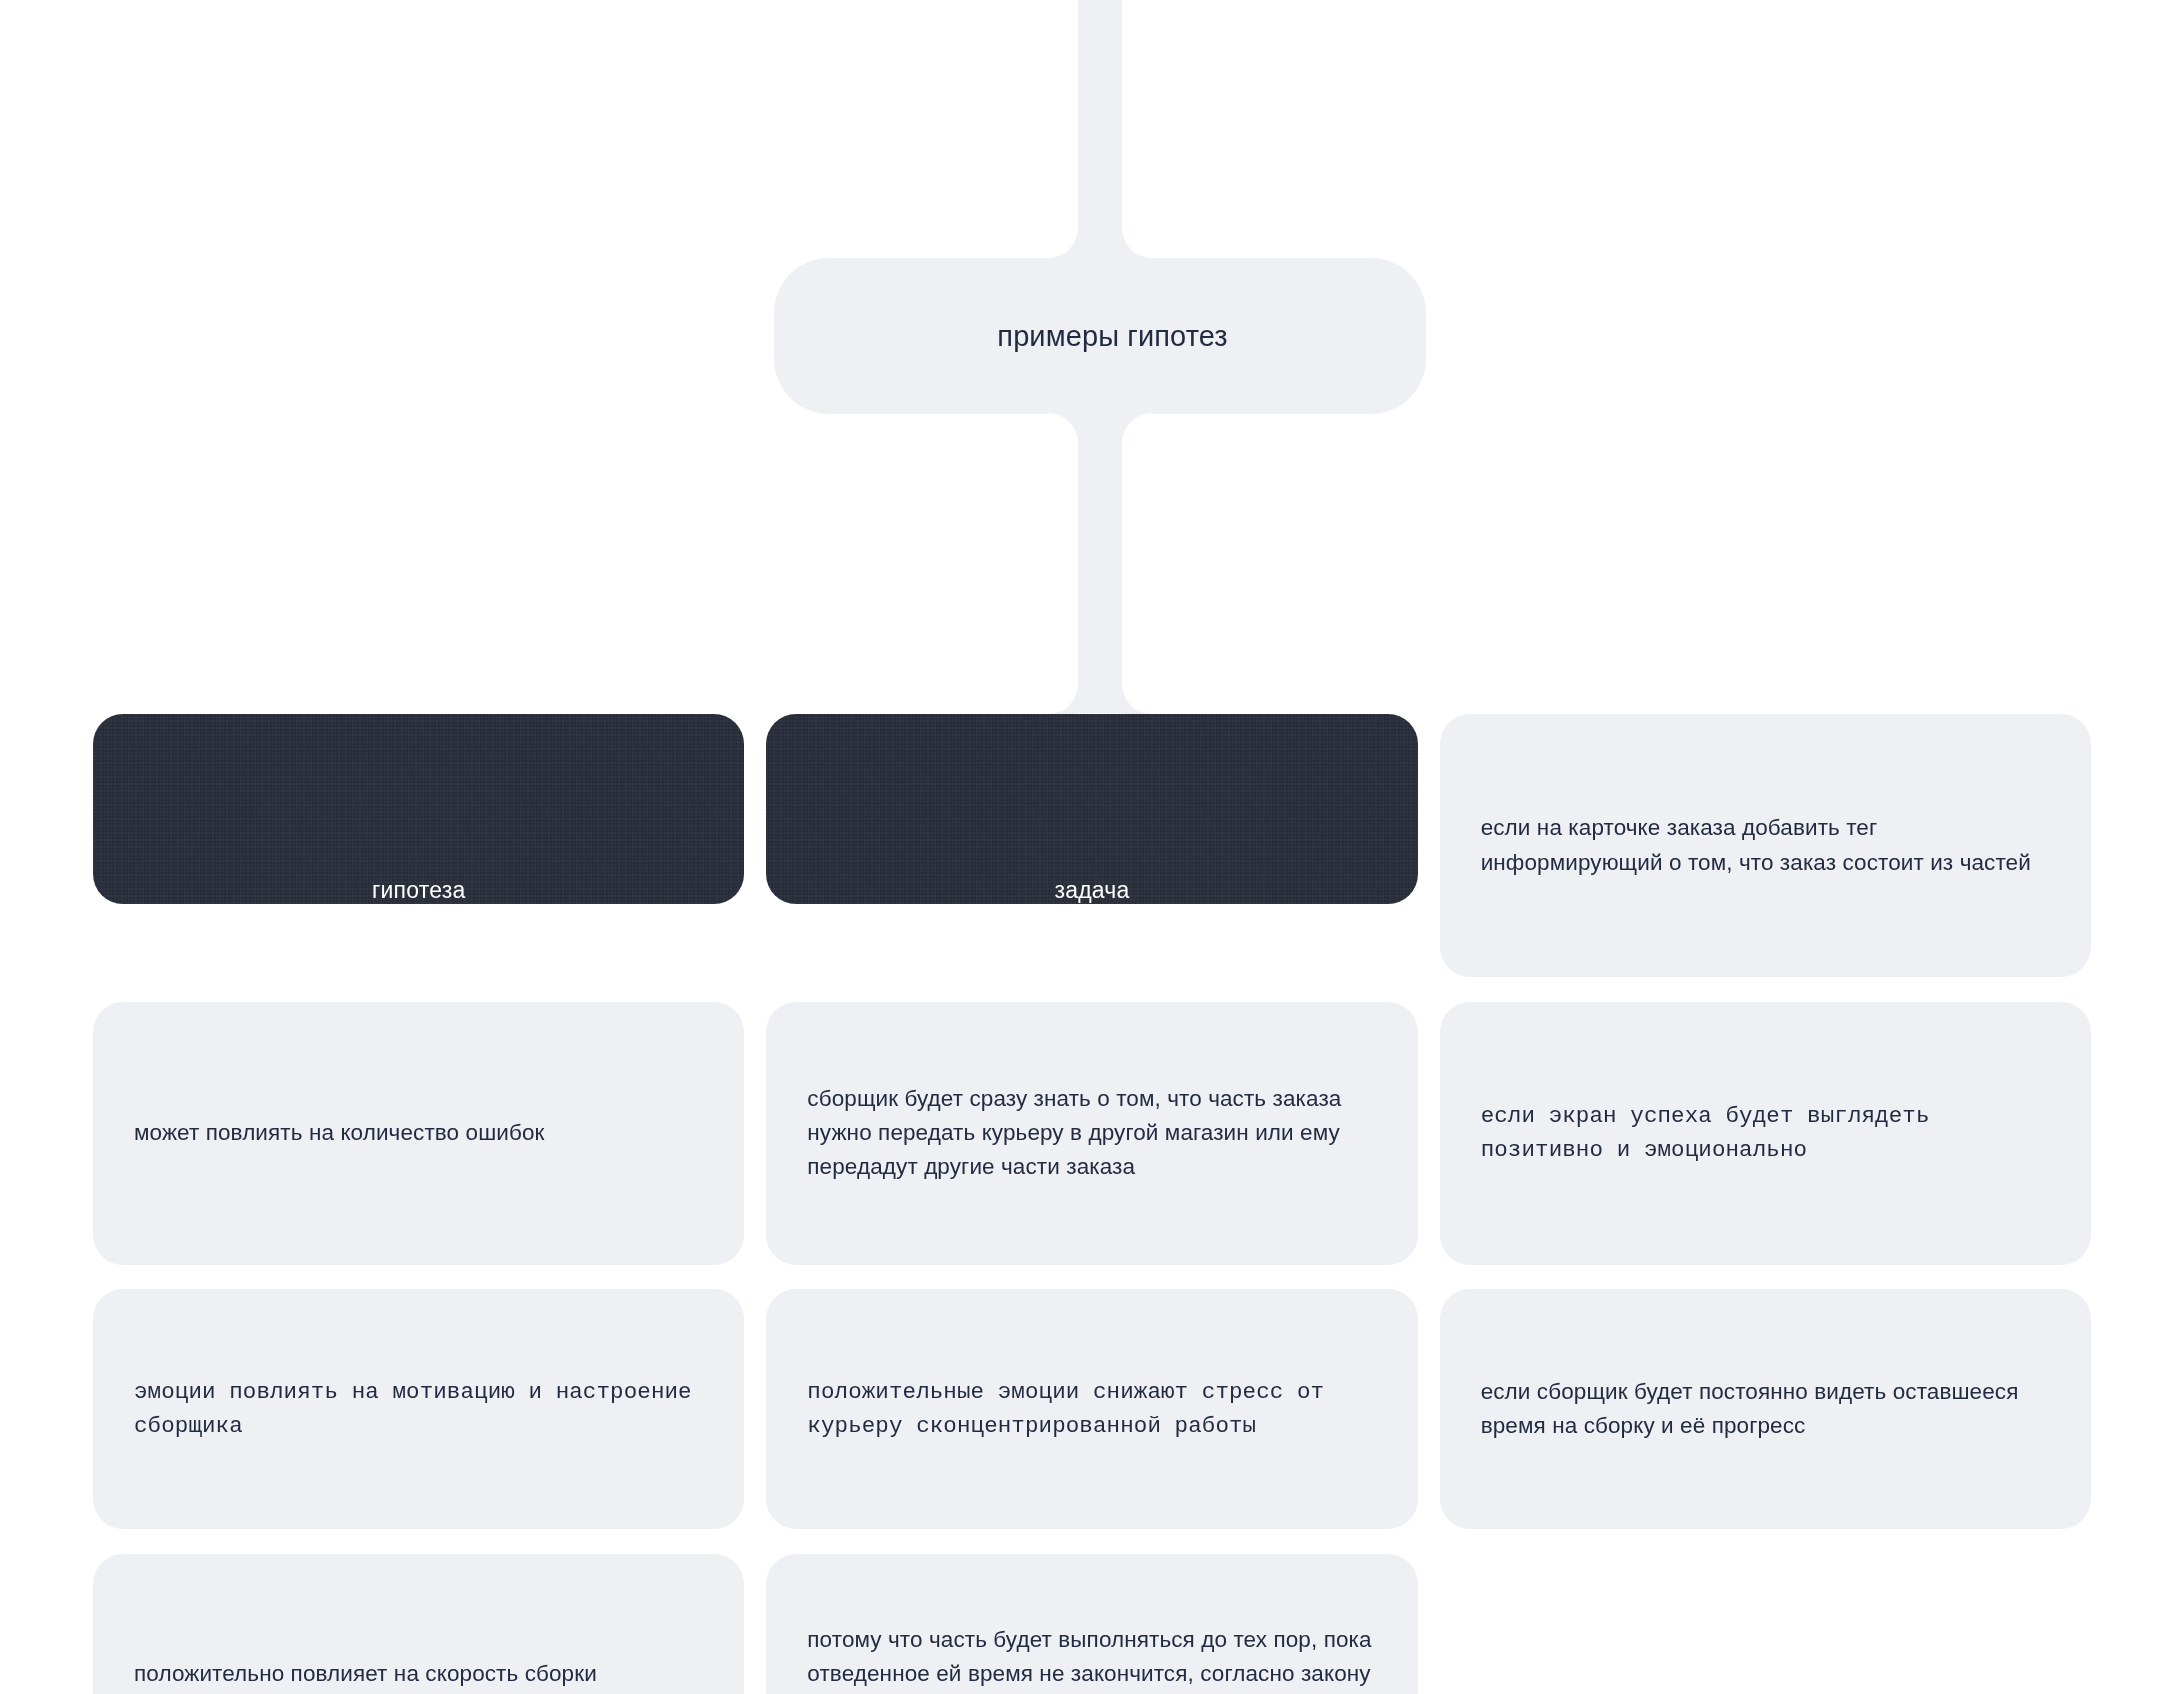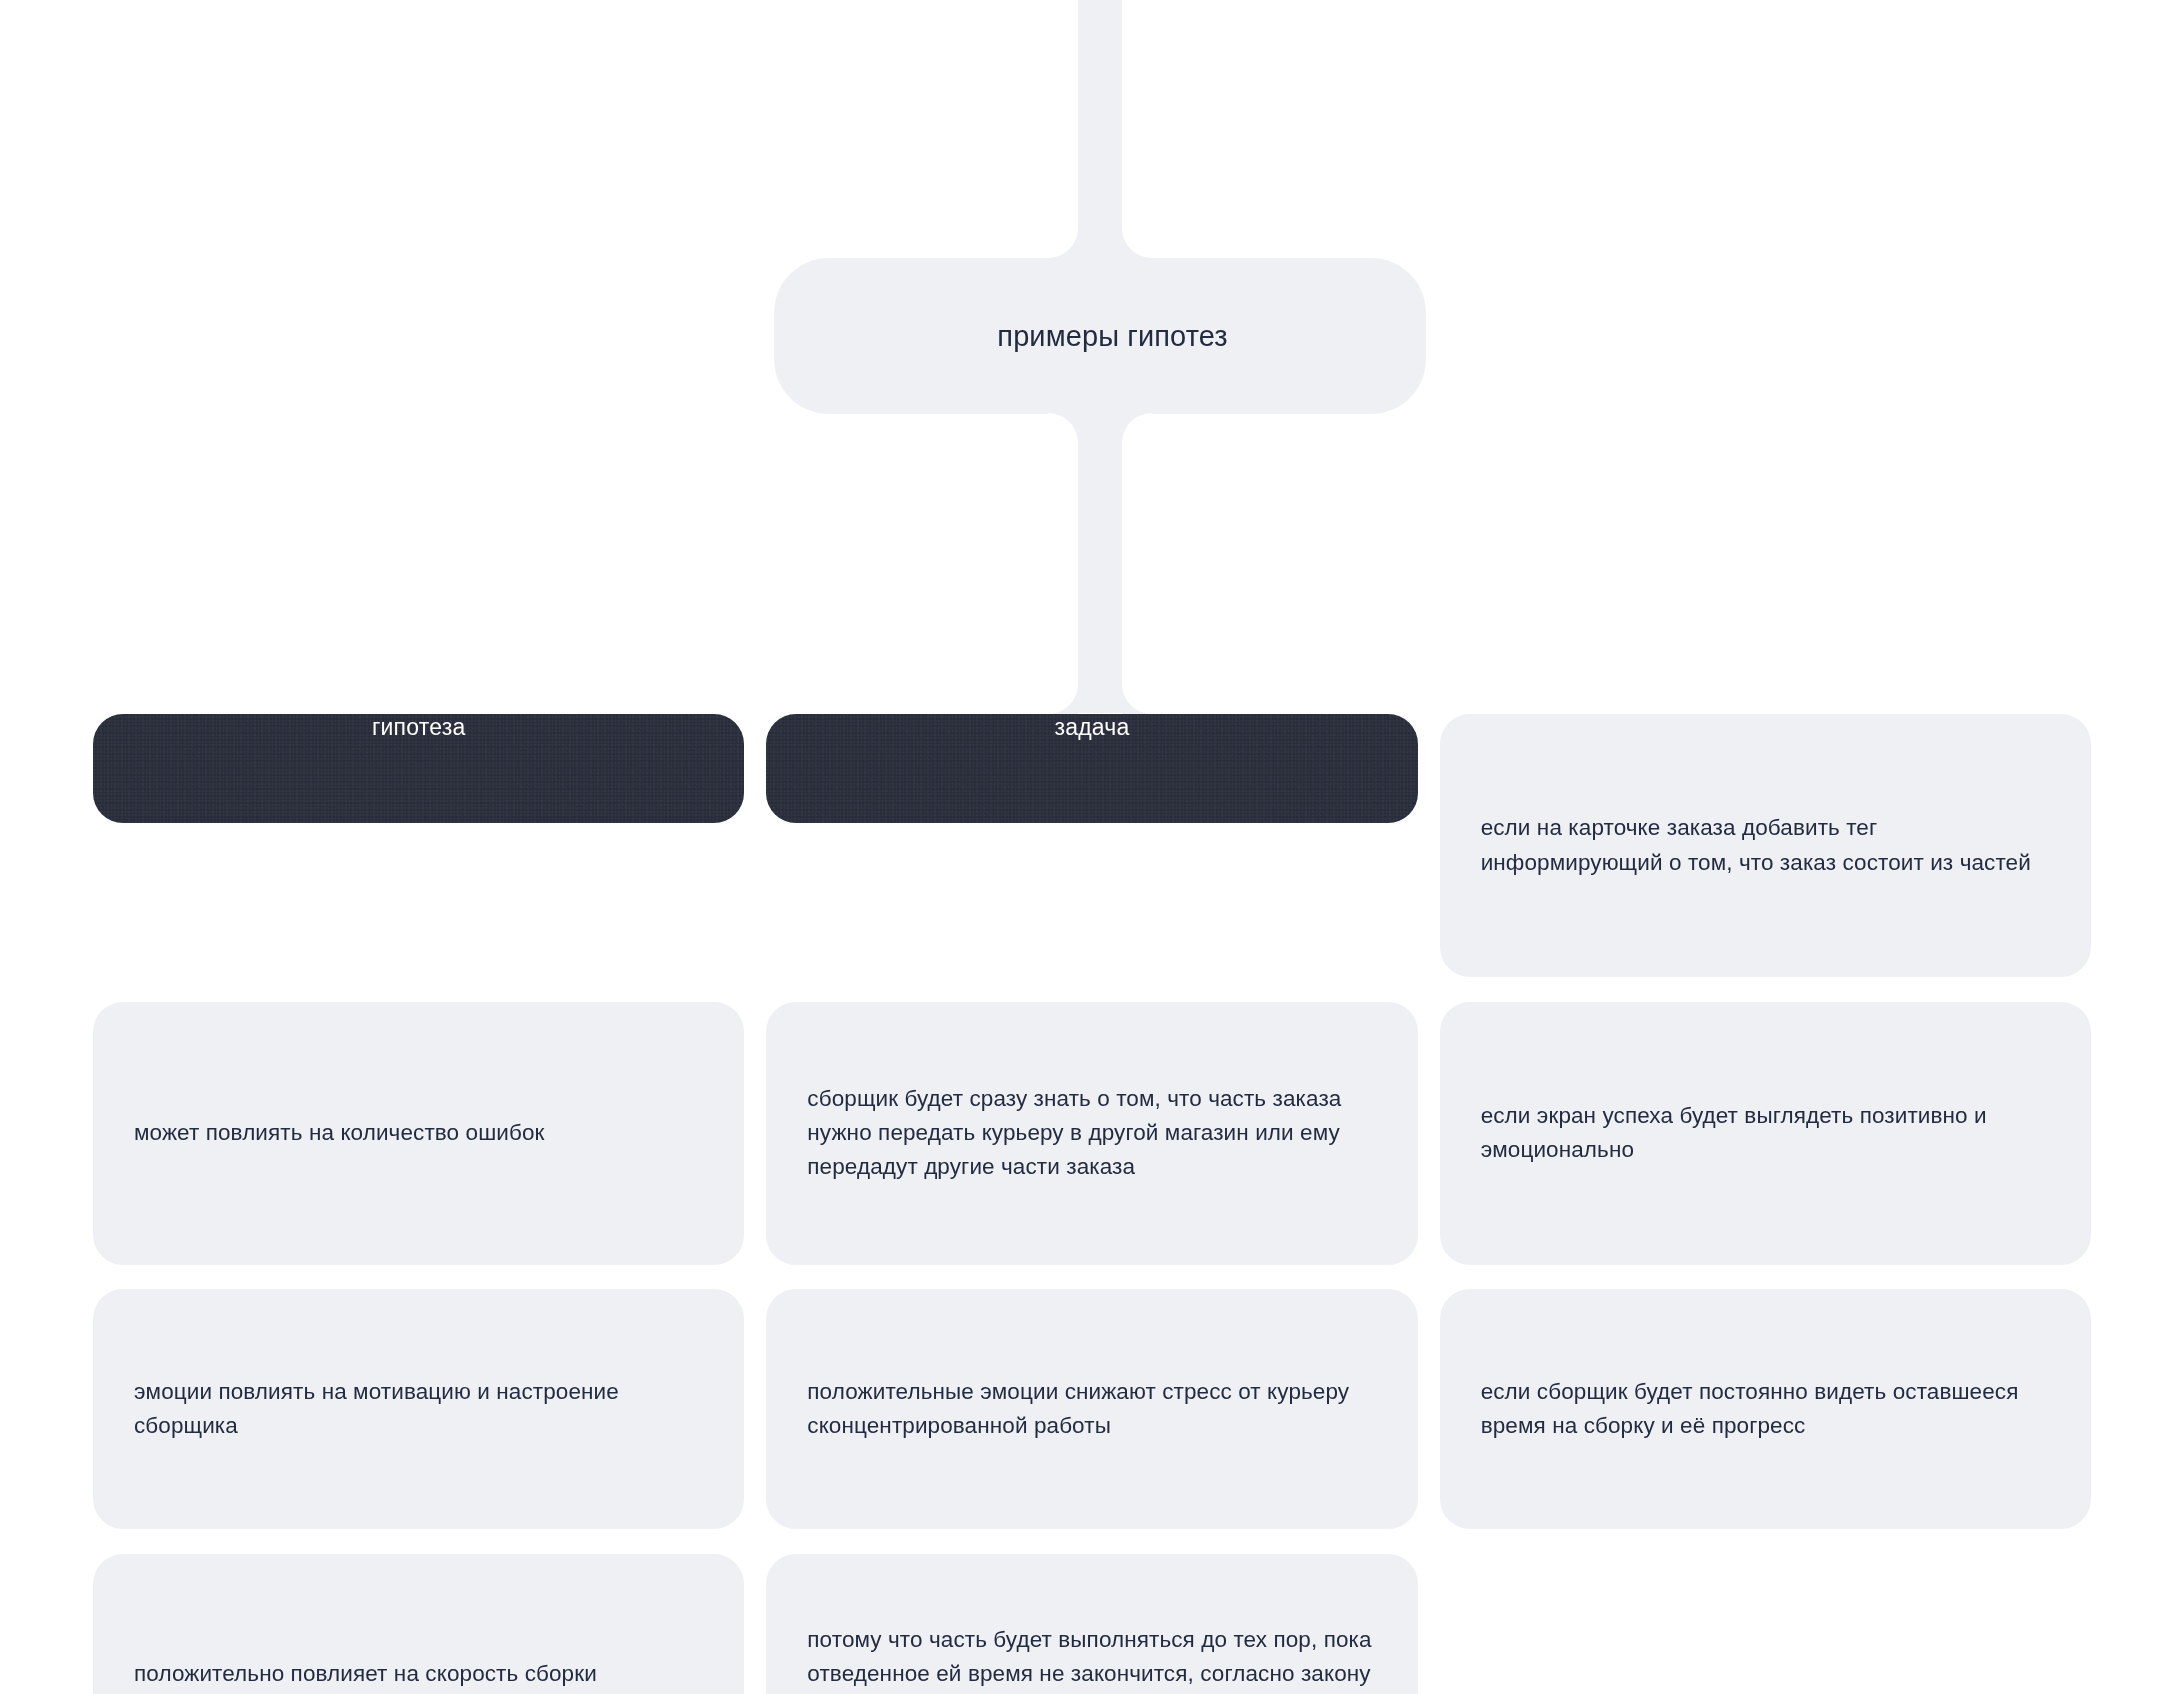--- a/index.html
+++ b/index.html
@@ -73,23 +73,23 @@
     width: 1998px;
     display: grid;
     grid-template-columns: repeat(3, 1fr);
     column-gap: 22px;
     row-gap: 24.6px;
   }
 
   .head-cell {
     background: #2a2e3c;
     border-radius: 30px;
-    height: 109px;
+    height: 190px;
     display: flex;
-    align-items: flex-start;
+    align-items: flex-end;
     justify-content: center;
     position: relative;
     overflow: hidden;
   }
   .head-cell .noise {
     position: absolute;
     inset: 0;
     pointer-events: none;
     opacity: .55;
     background-image:
@@ -115,21 +115,21 @@
   }
   .body-cell .label {
     font-size: 22.5px;
     line-height: 1.52;
     color: #222b40;
     letter-spacing: 0.1px;
   }
 
   
   .row-1 .body-cell { min-height: 263px; }
-  .row-2 .body-cell { min-height: 240px; }
+  .row-2 .body-cell { min-height: 240px; font-family: Liberation Mono, monospace; }
   .row-3 .body-cell { min-height: 240px; }
 
   .contents { display: contents; }
 </style>
 </head>
 <body>
 
 <div class="canvas">
 
   <div class="connector" style="left:1078px; top:0; width:44px; height:258px;"></div>

